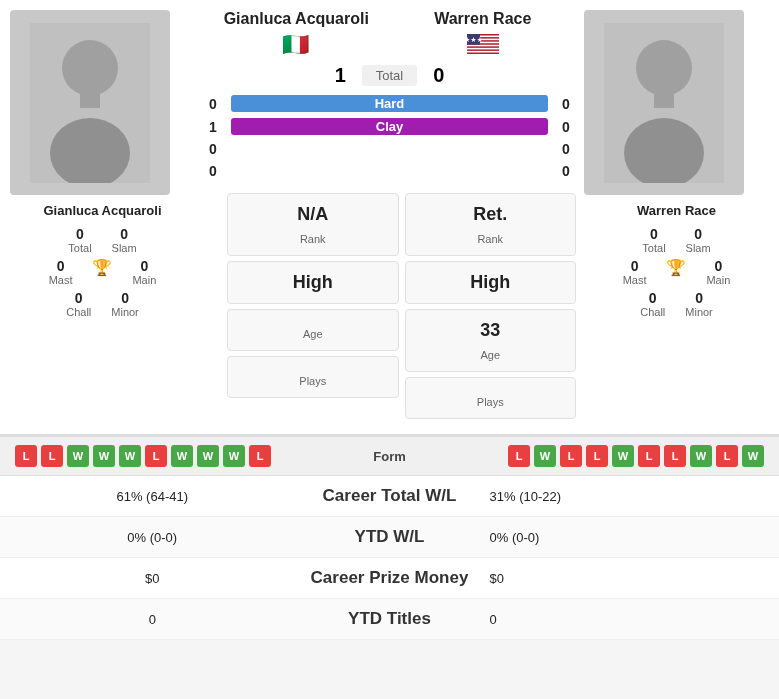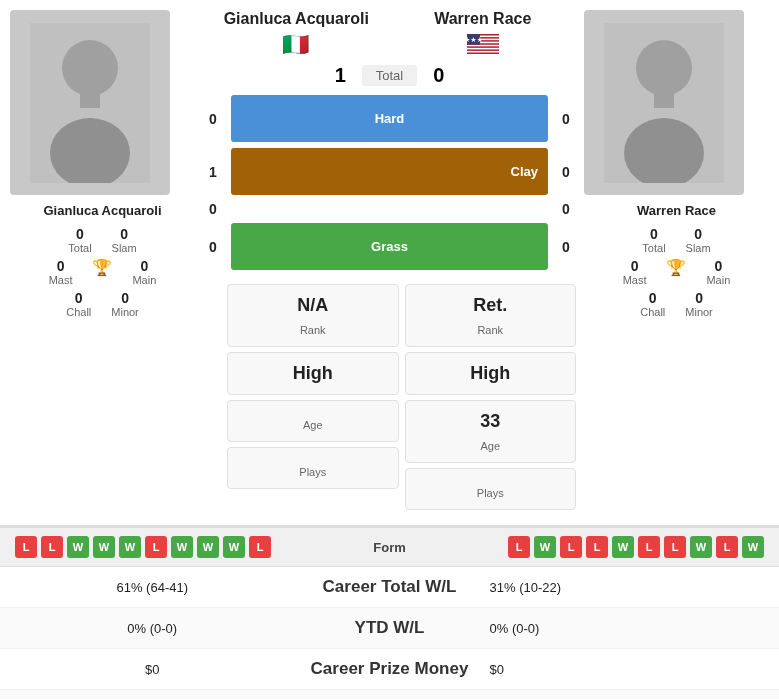--- a/index.html
+++ b/index.html
@@ -76,30 +76,30 @@
       font-size: 14px;
       font-weight: 700;
       color: #222;
       width: 20px;
       text-align: center;
     }
 
     .surface-badge {
       flex: 1;
       text-align: center;
-      padding: 16px 10px;
+      padding: 1px 10px;
       border-radius: 3px;
       color: #fff;
       font-size: 13px;
       font-weight: 600;
       margin: 0 8px;
     }
 
     .surface-hard { background: #4a90d9; }
-    .surface-clay { background: #a16207; text-align: right; }
+    .surface-clay { background: #a21caf; }
     .surface-indoor { background: #4a90d9; }
     .surface-grass { background: #48a848; }
 
     .center-box {
       background: #f8f8f8;
       border: 1px solid #e0e0e0;
       border-radius: 4px;
       padding: 10px 8px;
       text-align: center;
     }
@@ -334,21 +334,20 @@
           <span class="surface-score">0</span>
         </div>
 
         <div class="surface-row">
           <span class="surface-score">0</span>
           <span class="surface-score">0</span>
         </div>
 
         <div class="surface-row">
           <span class="surface-score">0</span>
-          <div class="surface-badge surface-grass">Grass</div>
           <span class="surface-score">0</span>
         </div>
       </div>
 
       <div style="display:flex; width:100%; gap:6px; margin-top:8px;padding-left:24px;">
 
         <div style="flex:1; display:flex; flex-direction:column; gap:5px;">
           <div class="center-box">
             <div class="center-box-value">N/A</div>
             <div class="center-box-label">Rank</div>

